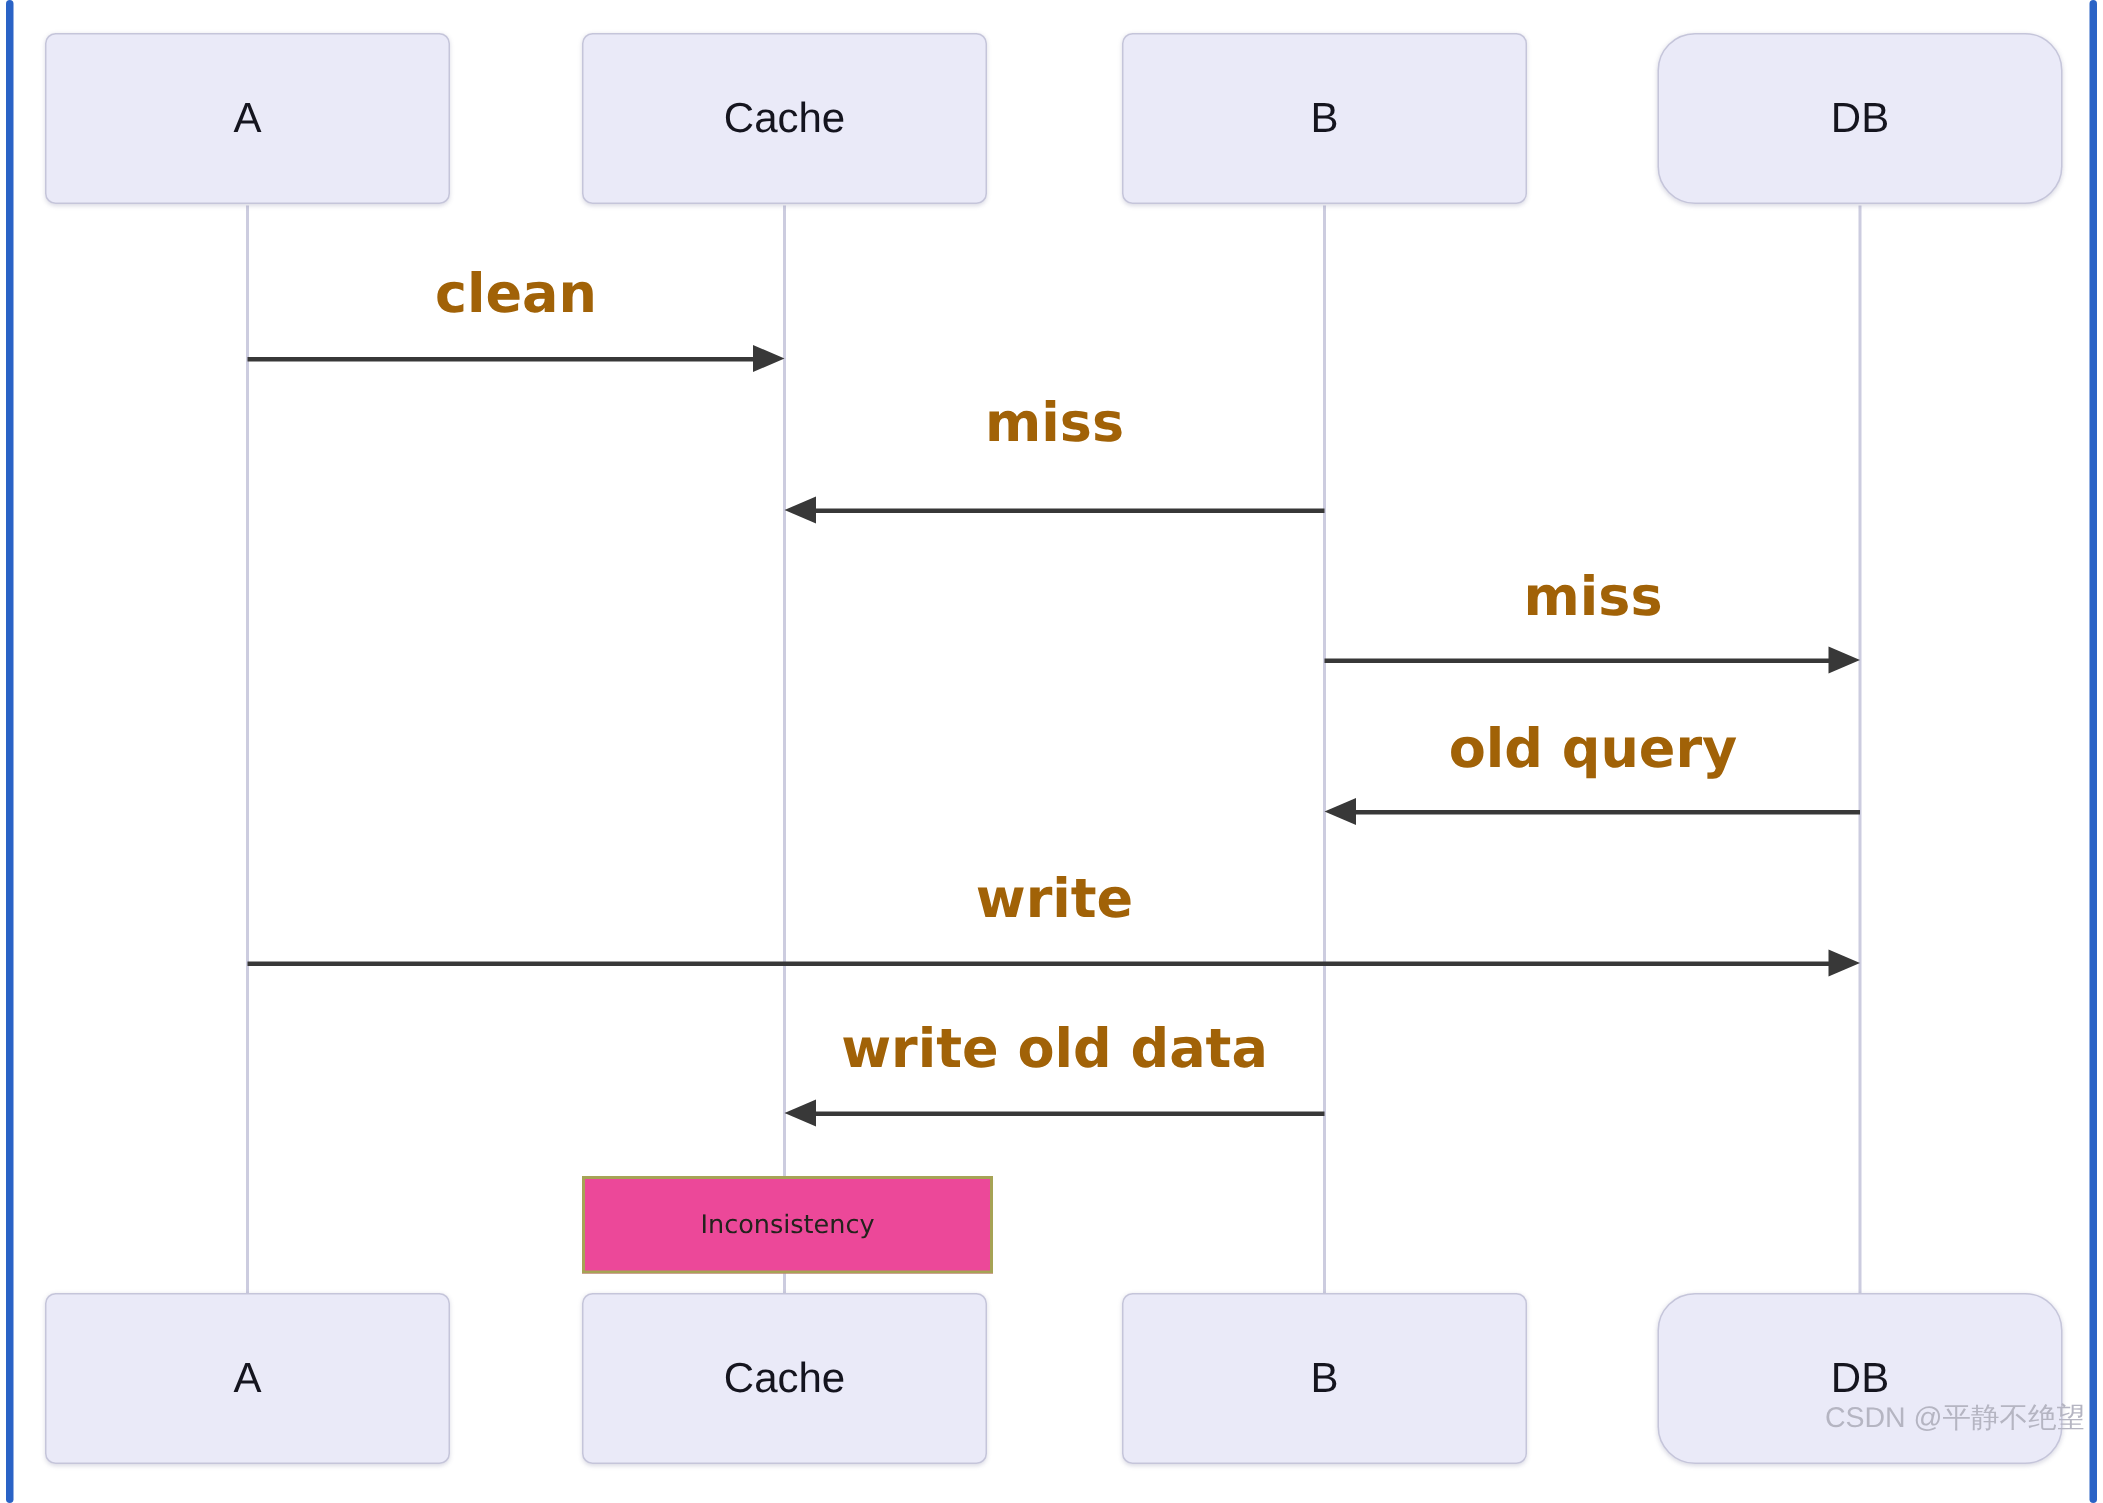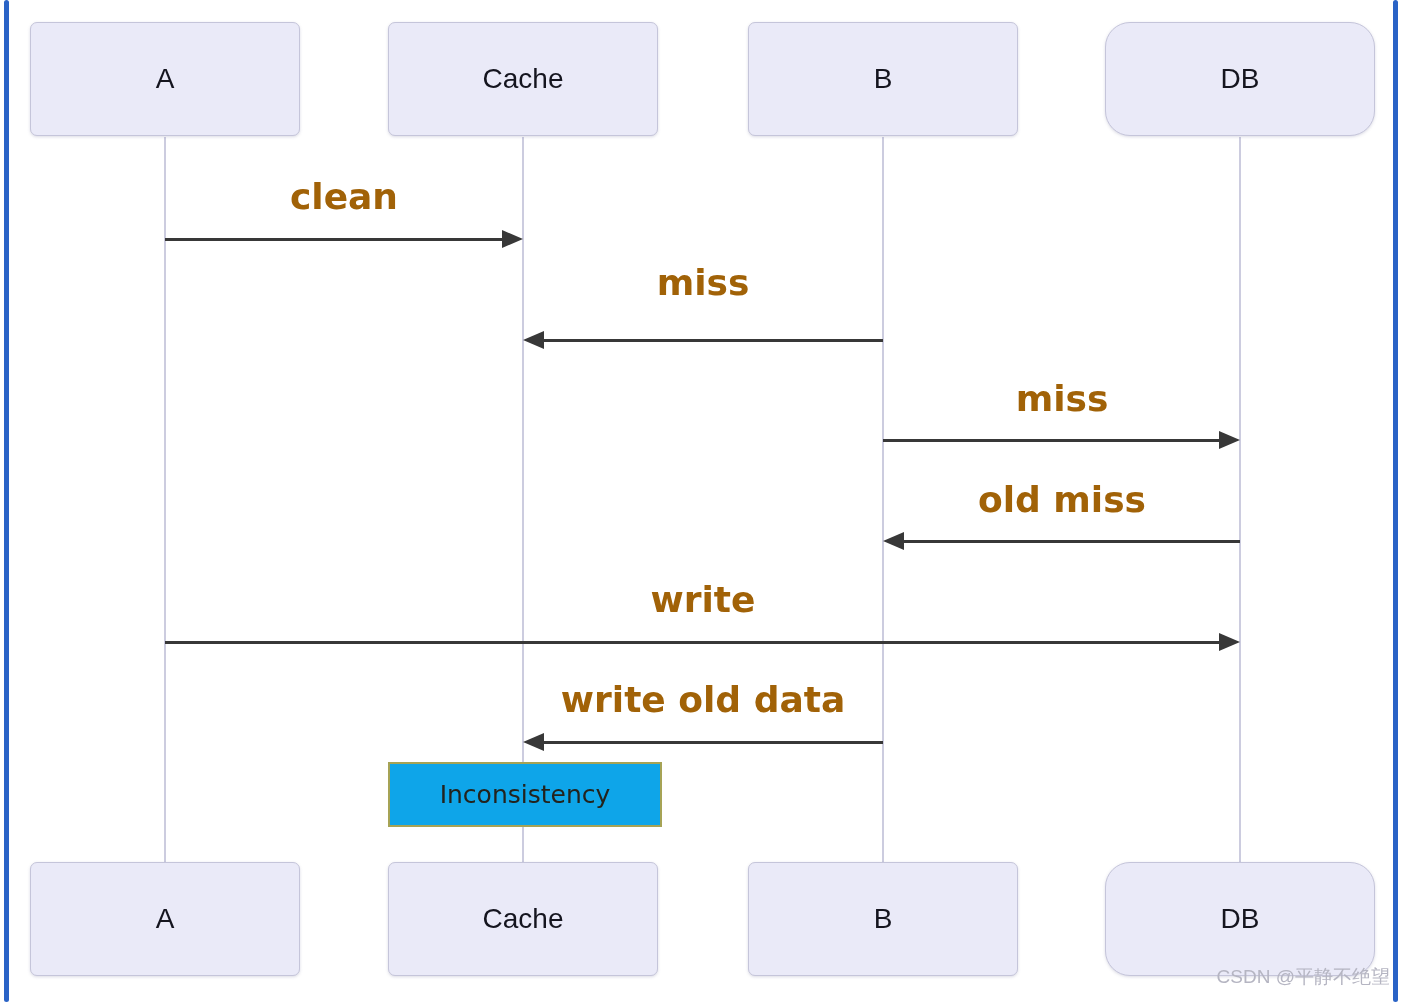--- a/index.html
+++ b/index.html
@@ -89,39 +89,39 @@
     width: 0; height: 0;
     border-top: 9px solid transparent;
     border-bottom: 9px solid transparent;
     border-right: 21px solid #383838;
   }
 
   
   .note-box {
     position: absolute;
     left: 388px;
-    top: 762px;
+    top: 784px;
     width: 274px;
     height: 65px;
-    background: #0ea5e9;
+    background: #ec4899;
     border: 2px solid #a6a355;
     box-sizing: border-box;
     display: flex;
     align-items: center;
     justify-content: center;
     font-family: "DejaVu Sans", sans-serif;
-    font-size: 25px;
+    font-size: 17px;
     color: #23231d;
   }
 
   
   .watermark {
     position: absolute;
     right: 12px;
-    top: 964px;
+    top: 932px;
     font-size: 19px;
     color: #b5b5c2;
     font-family: "Liberation Sans", sans-serif;
     white-space: nowrap;
   }
 </style>
 </head>
 <body>
 
 <div class="canvas">
@@ -144,21 +144,21 @@
   <div class="head-right" style="left:502px; top:230px"></div>
 
   <div class="msg-label" style="left:703px; top:262px">miss</div>
   <div class="msg-line" style="left:543px; top:339px; width:340px"></div>
   <div class="head-left" style="left:523px; top:331px"></div>
 
   <div class="msg-label" style="left:1062px; top:378px">miss</div>
   <div class="msg-line" style="left:883px; top:439px; width:337px"></div>
   <div class="head-right" style="left:1219px; top:431px"></div>
 
-  <div class="msg-label" style="left:1062px; top:479px">old miss</div>
+  <div class="msg-label" style="left:1062px; top:479px">old query</div>
   <div class="msg-line" style="left:903px; top:540px; width:337px"></div>
   <div class="head-left" style="left:883px; top:532px"></div>
 
   <div class="msg-label" style="left:703px; top:579px">write</div>
   <div class="msg-line" style="left:165px; top:641px; width:1055px"></div>
   <div class="head-right" style="left:1219px; top:633px"></div>
 
   <div class="msg-label" style="left:703px; top:679px">write old data</div>
   <div class="msg-line" style="left:543px; top:741px; width:340px"></div>
   <div class="head-left" style="left:523px; top:733px"></div>

